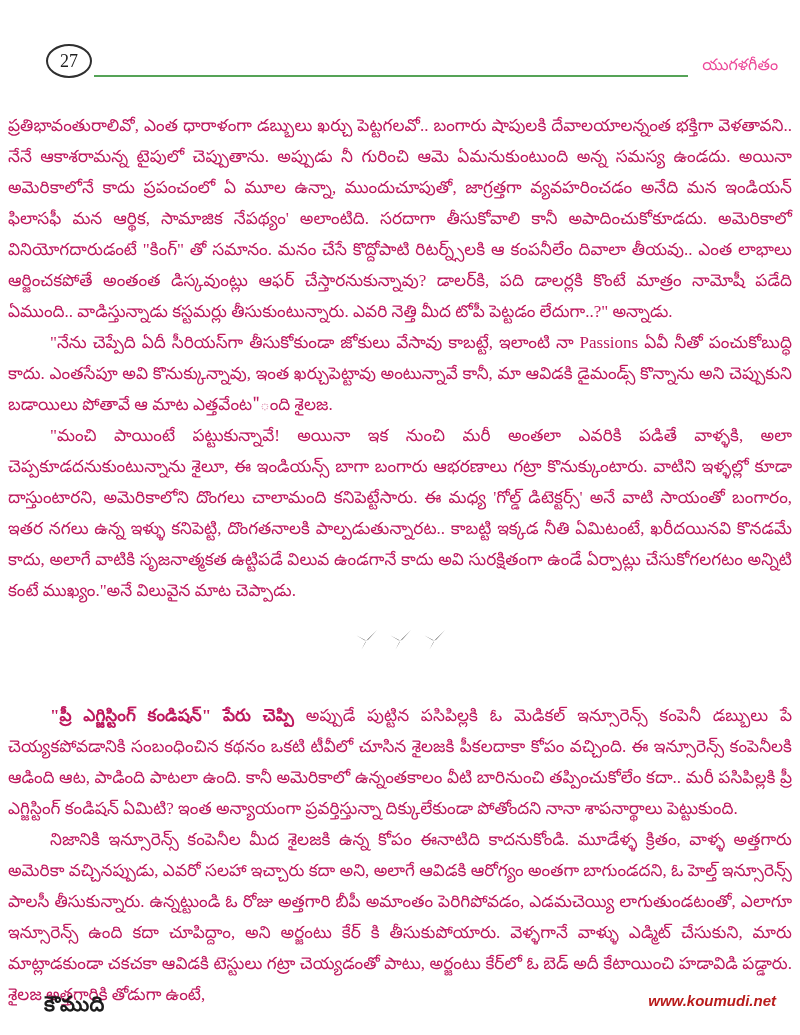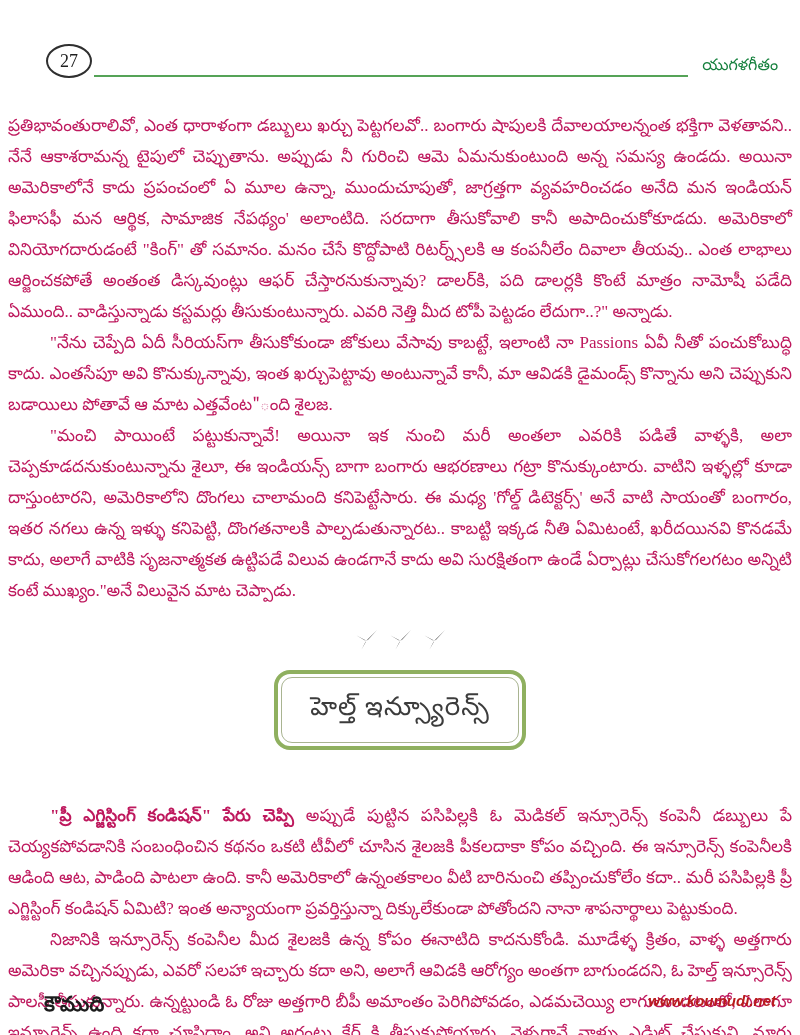--- a/index.html
+++ b/index.html
@@ -34,21 +34,21 @@
   }
   .header-rule {
     flex: 1 1 auto;
     height: 2px;
     background: #55a357;
     margin: 0 14px 1px 2px;
     align-self: flex-end;
   }
   .doc-title {
     font-size: 16px;
-    color: #15803d;
+    color: #ec4899;
     padding-bottom: 0;
     white-space: nowrap;
   }
   
   .main { padding: 32px 8px 0 8px; }
   .para {
     text-align: justify;
     font-size: 17px;
     line-height: 31px;
     color: #be185d;
@@ -137,23 +137,20 @@
           <path d="M12 13 L23 2 L14.5 11.2 Z M12 13 L2.5 7.5 L10.5 11.8 Z M12 13 L7.5 21.5 L11.5 14.6 Z" fill="#1e1e1e"></path>
         </svg>
       </span>
       <span>
         <svg width="24" height="22" viewBox="0 0 24 22" xmlns="http://www.w3.org/2000/svg">
           <path d="M12 13 L23 2 L14.5 11.2 Z M12 13 L2.5 7.5 L10.5 11.8 Z M12 13 L7.5 21.5 L11.5 14.6 Z" fill="#1e1e1e"></path>
         </svg>
       </span>
     </div>
 
-    <div class="heading-box">
-      <div class="heading-box-inner">హెల్త్  ఇన్స్యూరెన్స్</div>
-    </div>
 
     <div class="section2">
       <p class="para indent"><span class="lead-bold">"ప్రీ ఎగ్జిస్టింగ్ కండిషన్" పేరు చెప్పి</span> <span>అప్పుడే పుట్టిన పసిపిల్లకి ఓ మెడికల్ ఇన్సూరెన్స్ కంపెనీ డబ్బులు పే చెయ్యకపోవడానికి సంబంధించిన కథనం ఒకటి టీవీలో చూసిన శైలజకి పీకలదాకా కోపం వచ్చింది. ఈ ఇన్సూరెన్స్ కంపెనీలకి ఆడింది ఆట, పాడింది పాటలా ఉంది. కానీ అమెరికాలో ఉన్నంతకాలం వీటి బారినుంచి తప్పించుకోలేం కదా.. మరీ పసిపిల్లకి ప్రీ ఎగ్జిస్టింగ్ కండిషన్ ఏమిటి? ఇంత అన్యాయంగా ప్రవర్తిస్తున్నా దిక్కులేకుండా పోతోందని నానా శాపనార్థాలు పెట్టుకుంది.</span></p>
       <p class="para indent">నిజానికి ఇన్సూరెన్స్ కంపెనీల మీద శైలజకి ఉన్న కోపం ఈనాటిది కాదనుకోండి. మూడేళ్ళ క్రితం, వాళ్ళ అత్తగారు అమెరికా వచ్చినప్పుడు, ఎవరో సలహా ఇచ్చారు కదా అని, అలాగే ఆవిడకి ఆరోగ్యం అంతగా బాగుండదని, ఓ హెల్త్ ఇన్సూరెన్స్ పాలసీ తీసుకున్నారు. ఉన్నట్టుండి ఓ రోజు అత్తగారి బీపీ అమాంతం పెరిగిపోవడం, ఎడమచెయ్యి లాగుతుండటంతో, ఎలాగూ ఇన్సూరెన్స్ ఉంది కదా చూపిద్దాం, అని అర్జంటు కేర్ కి తీసుకుపోయారు. వెళ్ళగానే వాళ్ళు ఎడ్మిట్ చేసుకుని, మారు మాట్లాడకుండా చకచకా ఆవిడకి టెస్టులు గట్రా చెయ్యడంతో పాటు, అర్జంటు కేర్‌లో ఓ బెడ్ అదీ కేటాయించి హడావిడి పడ్డారు. శైలజ అత్తగారికి తోడుగా ఉంటే,</p>
     </div>
 
   </div>
 
   <div class="footer">
     <div class="brand">కౌముది</div>

